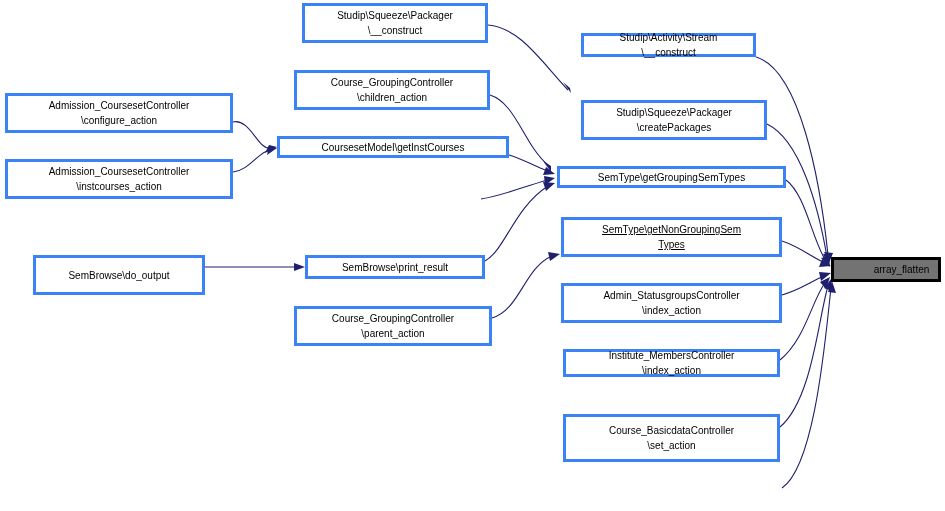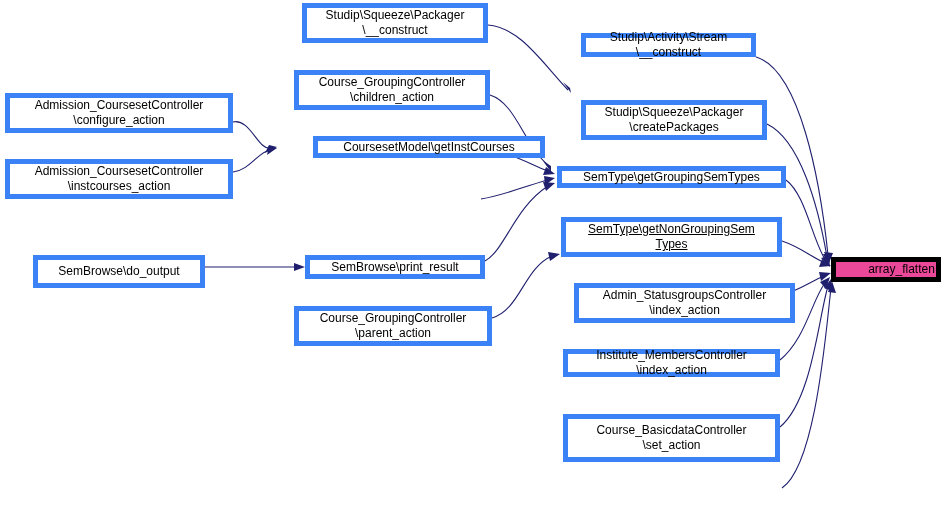--- a/index.html
+++ b/index.html
@@ -11,34 +11,34 @@
     position: relative;
     width: 945px;
     height: 511px;
     background: #ffffff;
     font-family: "Liberation Sans", sans-serif;
     overflow: hidden;
   }
   .node {
     position: absolute;
     box-sizing: border-box;
-    border: 5px solid #3b82f6;
+    border: 3px solid #3b82f6;
     background: #ffffff;
     color: #000000;
-    font-size: 12px;
+    font-size: 10px;
     line-height: 15px;
     display: flex;
     align-items: center;
     justify-content: center;
     text-align: center;
     white-space: pre;
     letter-spacing: 0px;
   }
   .node.target {
-    background: #ec4899;
+    background: #737373;
     border-color: #000000;
     padding-left: 31px;
   }
   svg.edges {
     position: absolute;
     left: 0;
     top: 0;
     width: 945px;
     height: 511px;
     pointer-events: none;
@@ -114,30 +114,30 @@
   <div class="node" style="left:302px;top:3px;width:186px;height:40px;">Studip\Squeeze\Packager
 \__construct</div>
   <div class="node" style="left:581px;top:33px;width:175px;height:24px;">Studip\Activity\Stream
 \__construct</div>
   <div class="node" style="left:294px;top:70px;width:196px;height:40px;">Course_GroupingController
 \children_action</div>
   <div class="node" style="left:5px;top:93px;width:228px;height:40px;">Admission_CoursesetController
 \configure_action</div>
   <div class="node" style="left:581px;top:100px;width:186px;height:40px;">Studip\Squeeze\Packager
 \createPackages</div>
-  <div class="node" style="left:277px;top:136px;width:232px;height:22px;margin-left:36px;">CoursesetModel\getInstCourses</div>
+  <div class="node" style="left:277px;top:136px;width:232px;height:22px;">CoursesetModel\getInstCourses</div>
   <div class="node" style="left:5px;top:159px;width:228px;height:40px;">Admission_CoursesetController
 \instcourses_action</div>
   <div class="node" style="left:557px;top:166px;width:229px;height:22px;">SemType\getGroupingSemTypes</div>
   <div class="node" style="left:561px;top:217px;width:221px;height:40px;text-decoration:underline;">SemType\getNonGroupingSem
 Types</div>
   <div class="node target" style="left:831px;top:257px;width:110px;height:25px;">array_flatten</div>
-  <div class="node" style="left:33px;top:255px;width:172px;height:33px;">SemBrowse\do_output</div>
+  <div class="node" style="left:33px;top:255px;width:172px;height:40px;">SemBrowse\do_output</div>
   <div class="node" style="left:305px;top:255px;width:180px;height:24px;">SemBrowse\print_result</div>
-  <div class="node" style="left:574px;top:283px;width:221px;height:40px;">Admin_StatusgroupsController
+  <div class="node" style="left:561px;top:283px;width:221px;height:40px;">Admin_StatusgroupsController
 \index_action</div>
   <div class="node" style="left:294px;top:306px;width:198px;height:40px;">Course_GroupingController
 \parent_action</div>
   <div class="node" style="left:563px;top:349px;width:217px;height:28px;">Institute_MembersController
 \index_action</div>
   <div class="node" style="left:563px;top:414px;width:217px;height:48px;text-align:center;">Course_BasicdataController
 \set_action</div>
 </div>
 
 </body></html>

